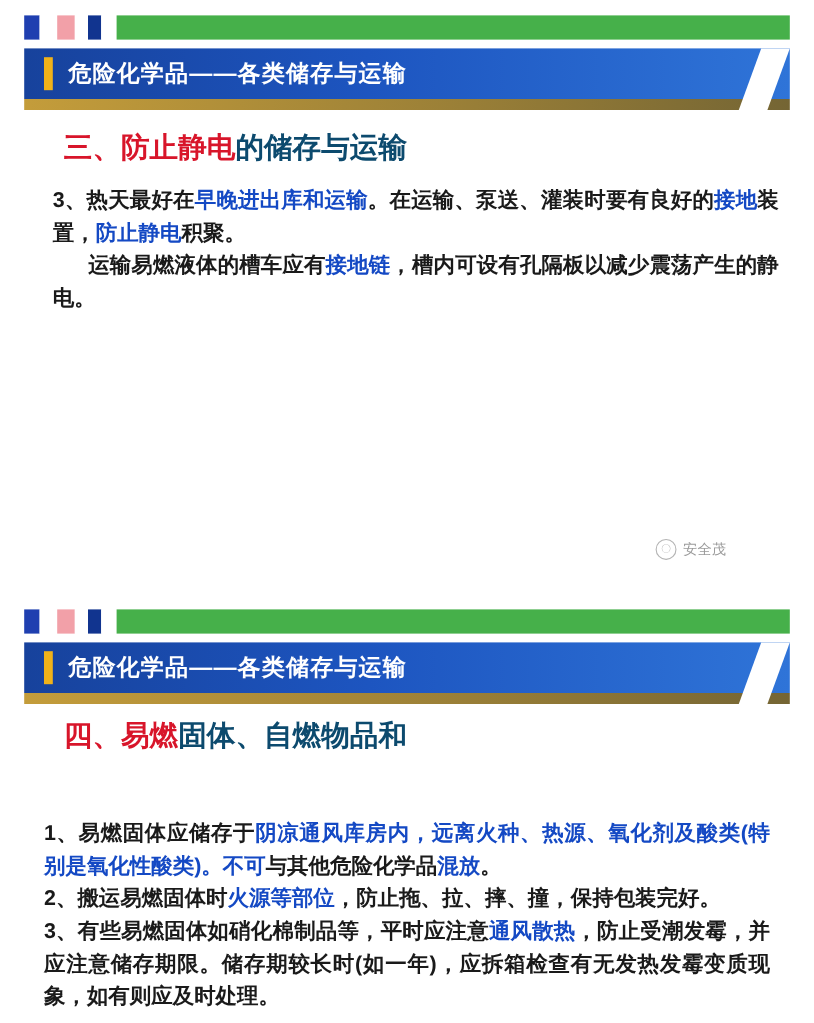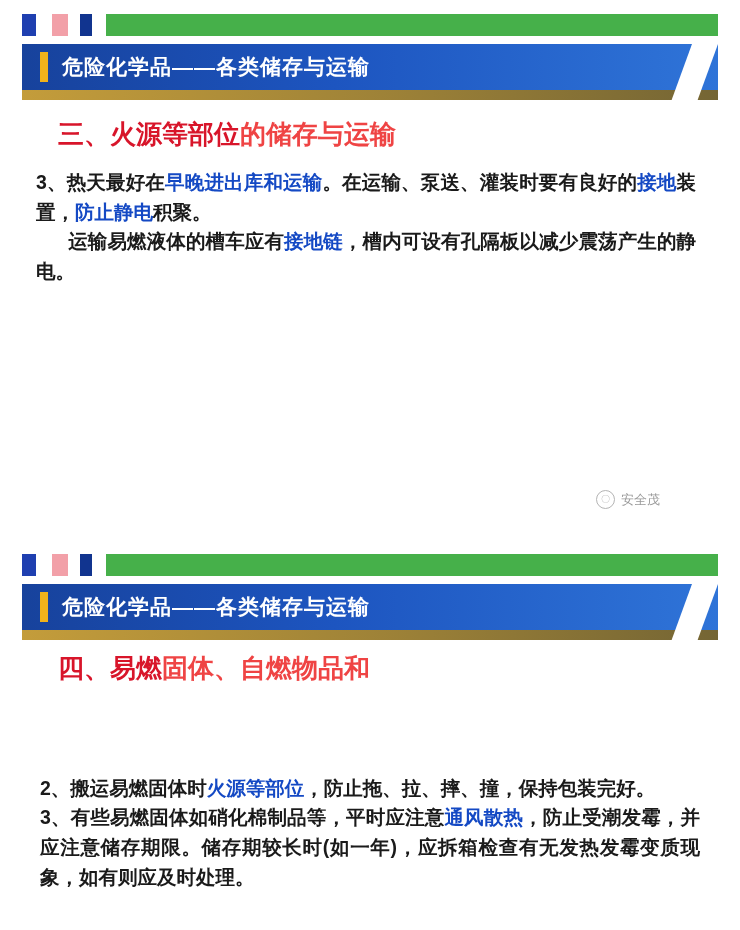--- a/index.html
+++ b/index.html
@@ -100,21 +100,21 @@
 
   
   .heading {
     position: absolute;
     font-size: 26px;
     font-weight: bold;
     line-height: 1.28;
     white-space: nowrap;
   }
   .h-red { color: #d8152a; }
-  .h-blue { color: #ef4444; }
+  .h-blue { color: #0c4a6e; }
 
   
   .para {
     position: absolute;
     font-size: 19.5px;
     font-weight: bold;
     line-height: 1.52;
     color: #1a1a1a;
     width: 660px;
     text-align: justify;
@@ -172,24 +172,24 @@
     <div class="titlebar-wrap" style="top:44px;">
       <div class="titlebar-shadow"></div>
       <div class="titlebar">
         <div class="accentbar"></div>
         <div class="ttl">危险化学品——各类储存与运输</div>
       </div>
       <div class="titlebar-notch"></div>
     </div>
 
     <div class="heading" style="left:58px; top:118px;">
-      <span class="h-red">三、火源等部位</span><span class="h-blue">的储存与运输</span>
-    </div>
-
-    <div class="para" style="left:36px; top:168px;">
+      <span class="h-red">三、防止静电</span><span class="h-blue">的储存与运输</span>
+    </div>
+
+    <div class="para" style="left:48px; top:168px;">
       <span>3、热天最好在<span class="blue">早晚进出库和运输</span>。在运输、泵送、灌装时要有良好的<span class="blue">接地</span>装置，<span class="blue">防止静电</span>积聚。</span><br>
       <span class="indent"></span><span>运输易燃液体的槽车应有<span class="blue">接地链</span>，槽内可设有孔隔板以减少震荡产生的静电。</span>
     </div>
 
     <div class="para" style="left:40px; top:295px;">
       <br>
       <span class="indent"></span><br>
       <span class="indent"></span>
     </div>
 
@@ -220,19 +220,19 @@
         <div class="ttl">危险化学品——各类储存与运输</div>
       </div>
       <div class="titlebar-notch"></div>
     </div>
 
     <div class="heading" style="left:58px; top:112px;">
       <span class="h-red">四、易燃</span><span class="h-blue">固体、自燃物品和</span>
     </div>
 
     <div class="para" style="left:40px; top:204px;">
-      <br>
+      <span>1、易燃固体应储存于<span class="blue">阴凉通风库房内，远离火种、热源、氧化剂及酸类(特别是氧化性酸类)。不可</span>与其他危险化学品<span class="blue">混放</span>。</span><br>
       <span>2、搬运易燃固体时<span class="blue">火源等部位</span>，防止拖、拉、摔、撞，保持包装完好。</span><br>
       <span>3、有些易燃固体如硝化棉制品等，平时应注意<span class="blue">通风散热</span>，防止受潮发霉，并应注意储存期限。储存期较长时(如一年)，应拆箱检查有无发热发霉变质现象，如有则应及时处理。</span>
     </div>
   </div>
 
 </div>
 
 </body></html>

